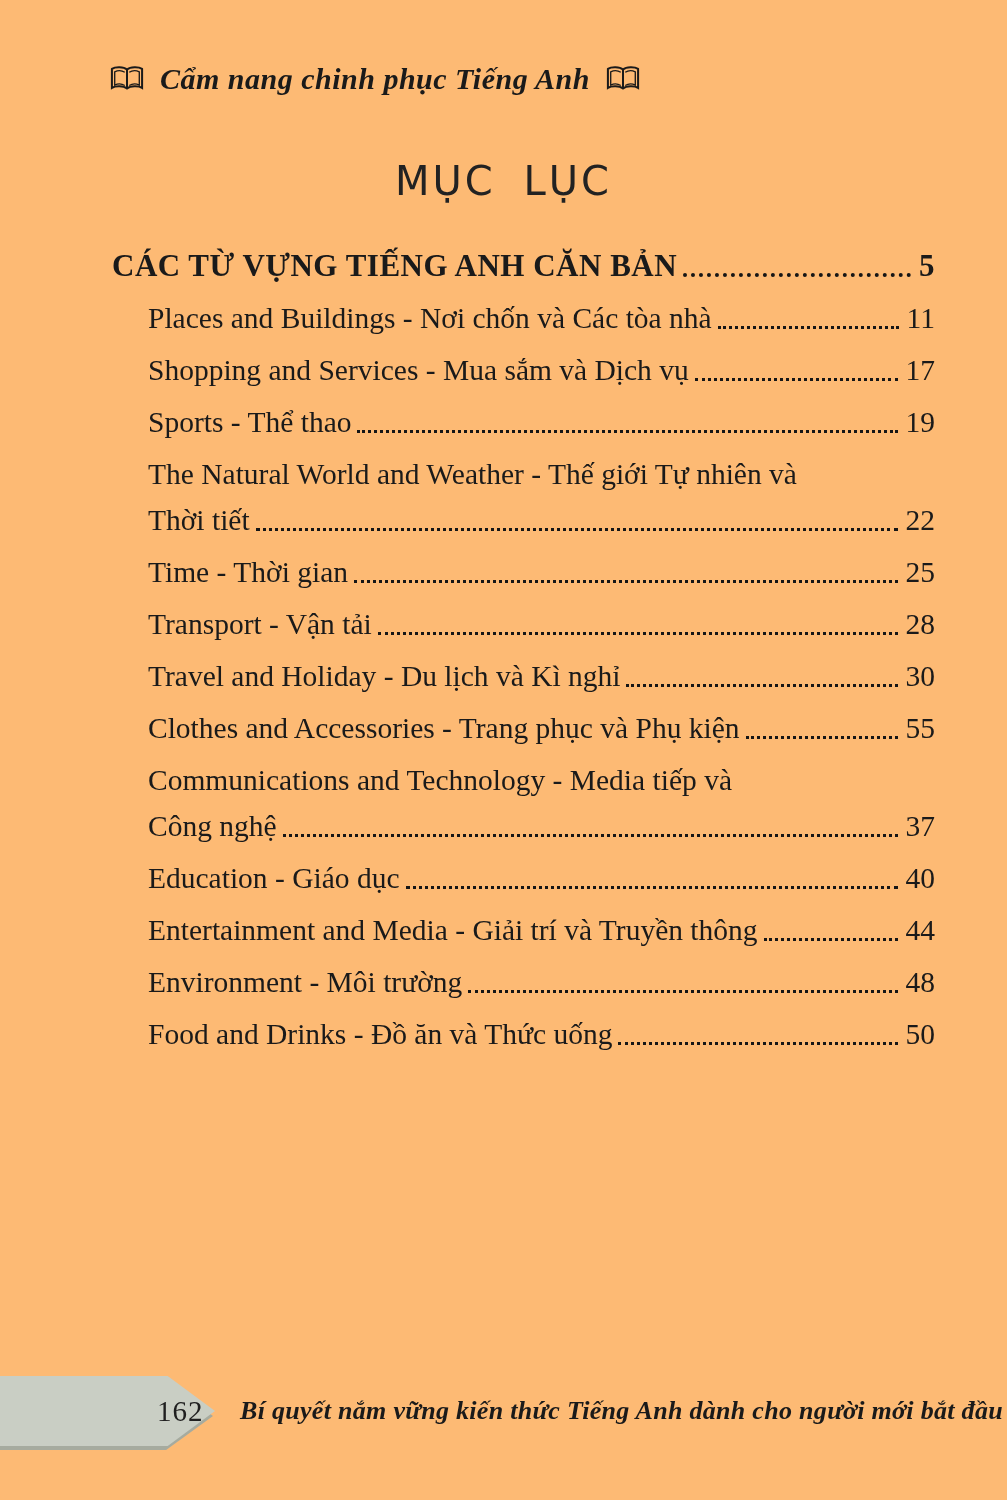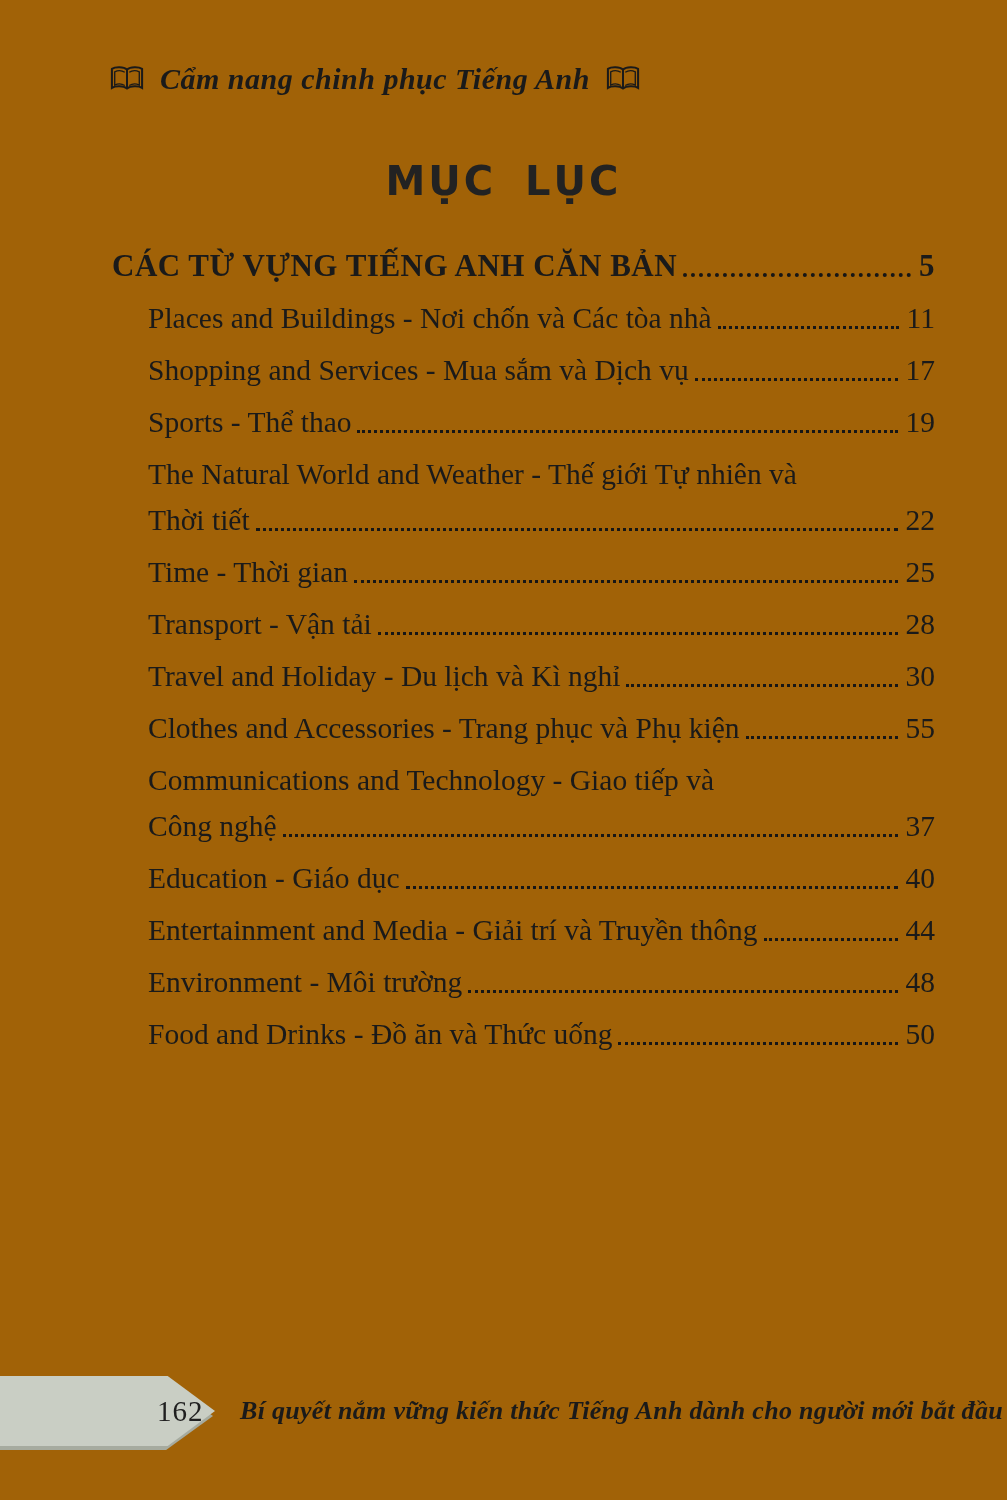--- a/index.html
+++ b/index.html
@@ -1,21 +1,21 @@
 <!DOCTYPE html>
 <html><head>
 <meta charset="utf-8">
 <style>
   * { margin: 0; padding: 0; box-sizing: border-box; }
   html, body { background: #ffffff; }
   .page {
     position: relative;
     width: 1007px;
     height: 1500px;
-    background: #a16207;
+    background: #fdba74;
     font-family: "Liberation Serif", serif;
     color: #1a1a1a;
     overflow: hidden;
   }
 
   
   .running-header {
     position: absolute;
     top: 62px;
     left: 108px;
@@ -32,21 +32,21 @@
   .book-icon { display: inline-block; width: 38px; height: 30px; }
 
   
   .page-title {
     position: absolute;
     top: 158px;
     left: 0;
     width: 100%;
     text-align: center;
     font-family: "DejaVu Sans", sans-serif;
-    font-weight: 700;
+    font-weight: 400;
     font-size: 40px;
     letter-spacing: 3px;
     word-spacing: 12px;
     color: #222222;
   }
 
   
   .toc {
     position: absolute;
     top: 246px;
@@ -218,21 +218,21 @@
     <div class="toc-entry sub">
       <div class="toc-line">
         <span class="entry-text">Clothes and Accessories - Trang phục và Phụ kiện</span>
         <span class="dots"></span>
         <span class="page-num">55</span>
       </div>
     </div>
 
     <div class="toc-entry sub">
       <div class="toc-line wrap-first">
-        <span class="entry-text">Communications and Technology - Giao tiếp và</span>
+        <span class="entry-text">Communications and Technology - Media tiếp và</span>
       </div>
       <div class="toc-line">
         <span class="entry-text">Công nghệ</span>
         <span class="dots"></span>
         <span class="page-num">37</span>
       </div>
     </div>
 
     <div class="toc-entry sub">
       <div class="toc-line">

